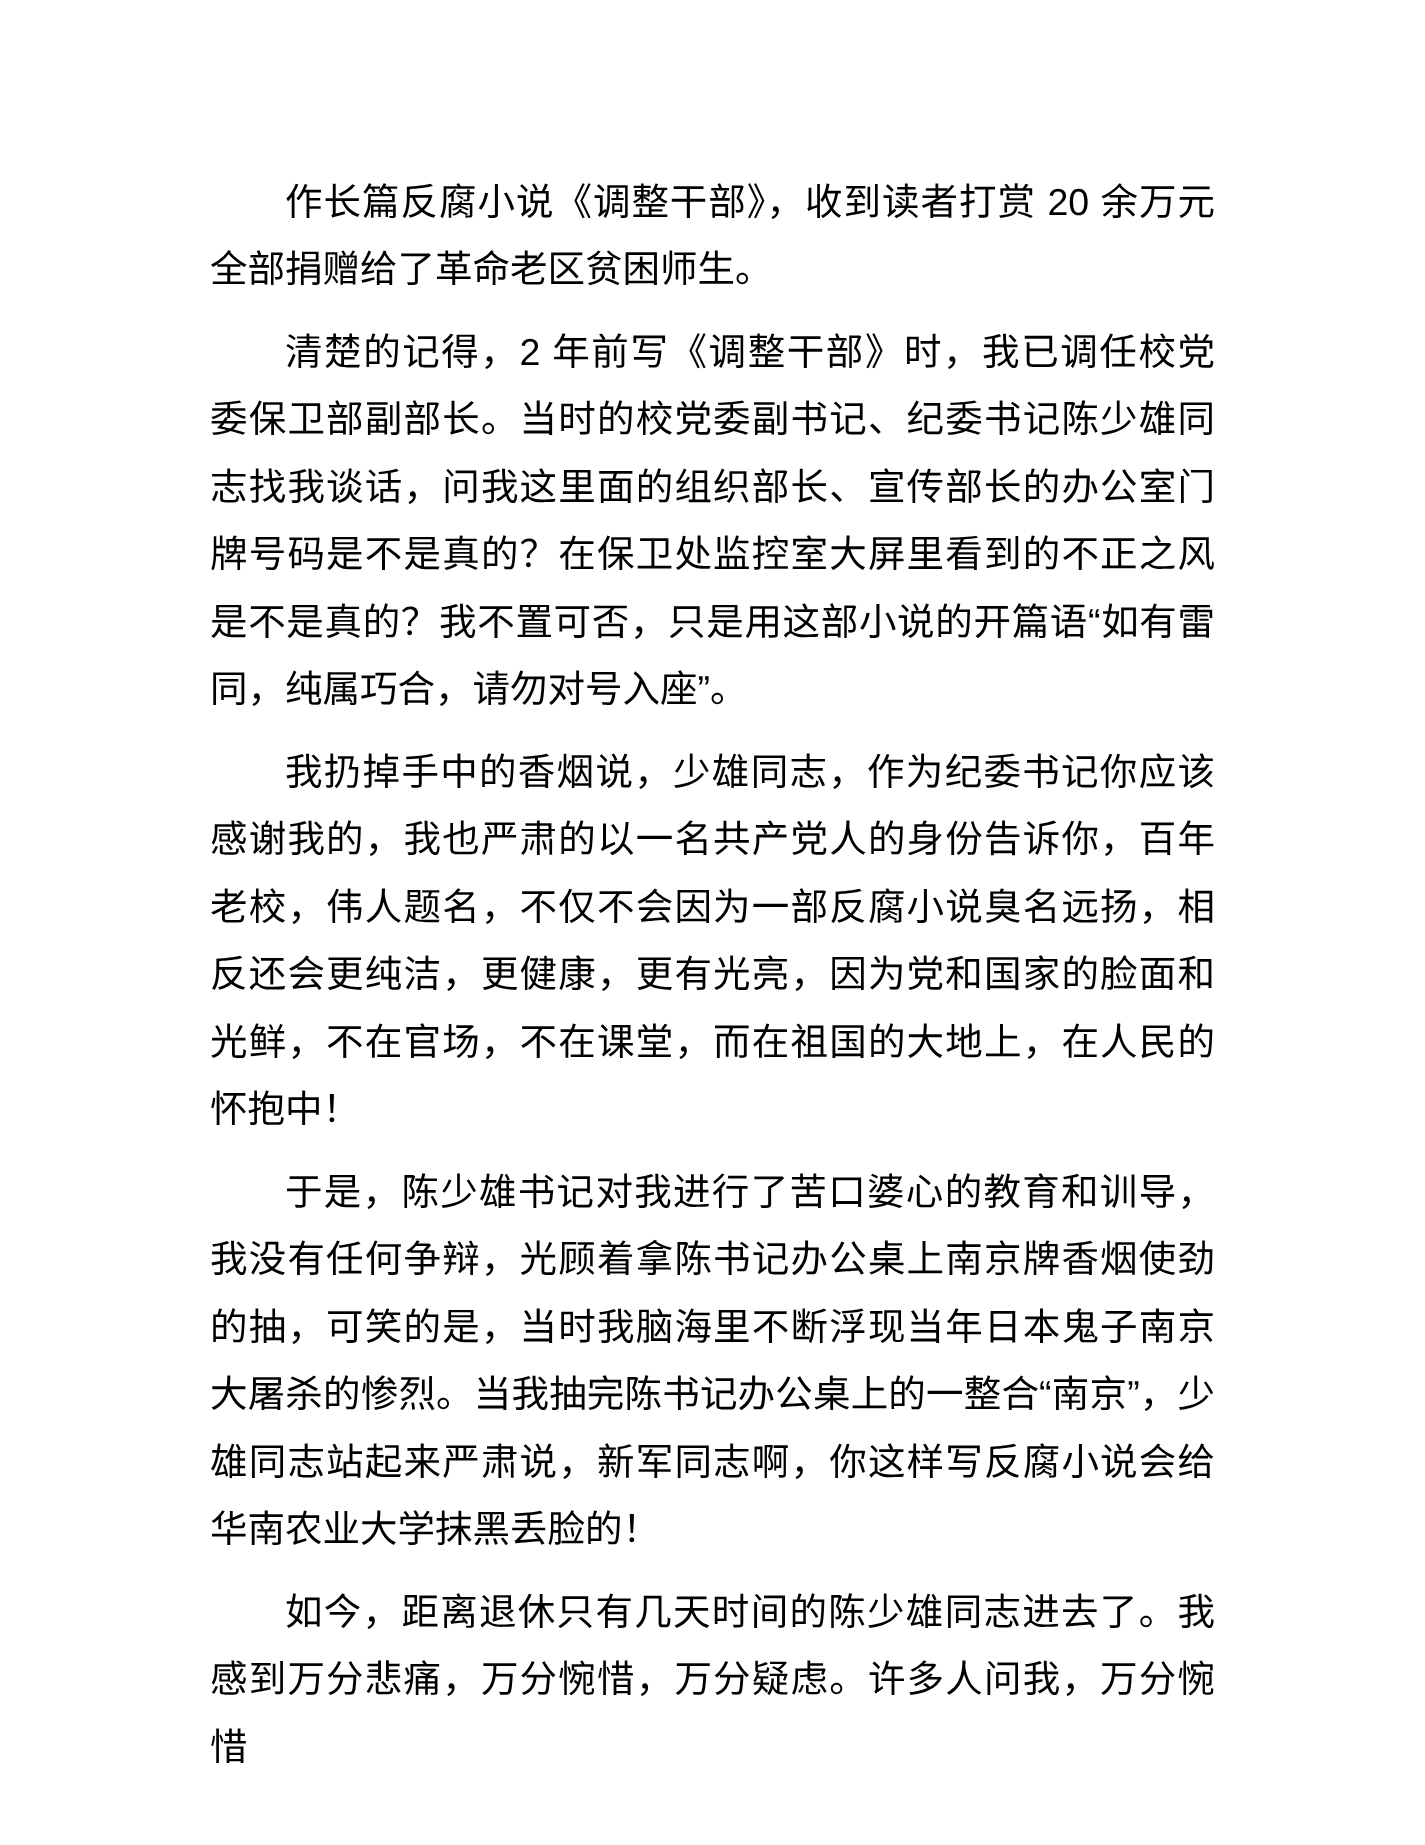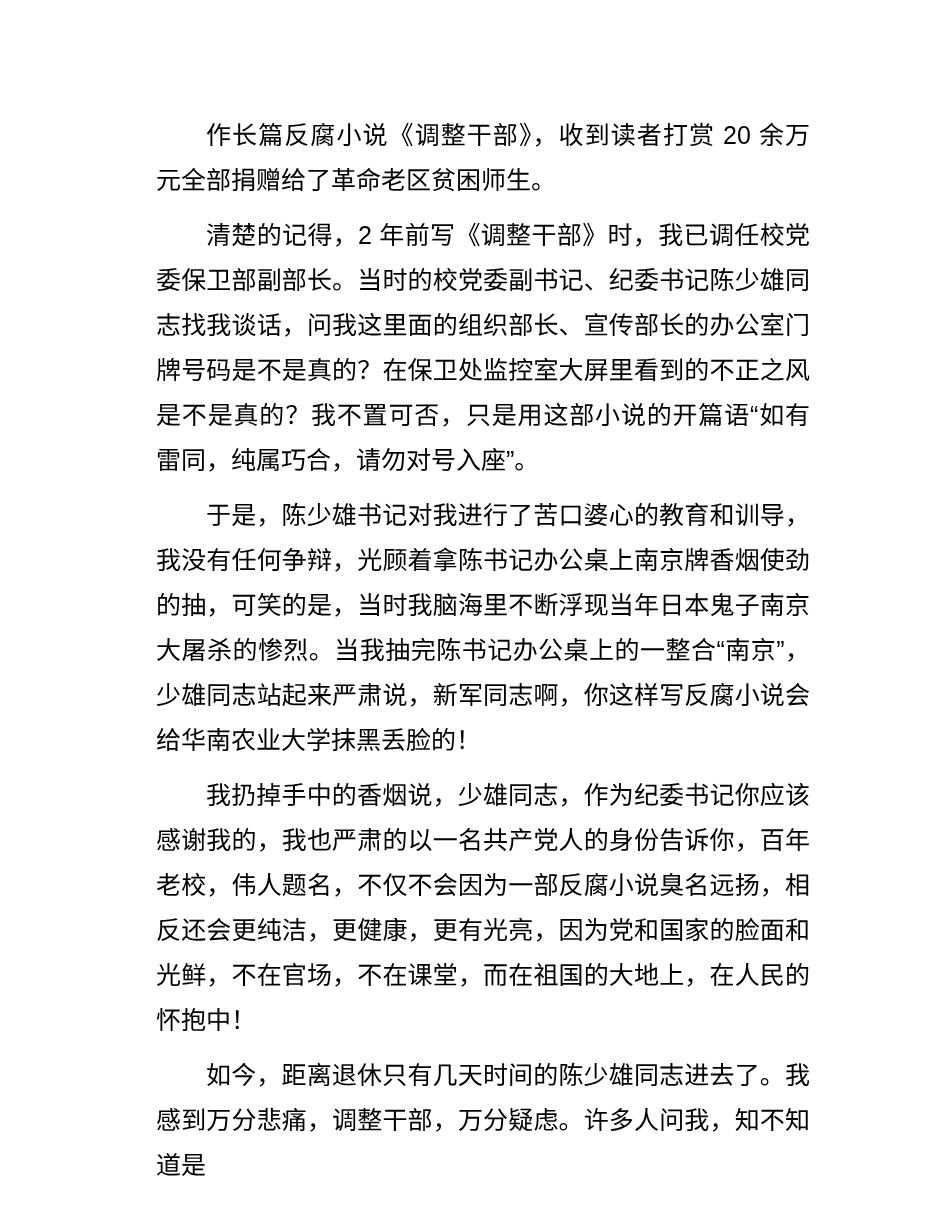--- a/index.html
+++ b/index.html
@@ -14,33 +14,33 @@
     font-family: "Liberation Sans", "DejaVu Sans", sans-serif;
   }
   .page {
     box-sizing: border-box;
     width: 950px;
     height: 1230px;
     background: #ffffff;
     padding: 113px 140px 0 140px;
   }
   .page p {
-    margin: 0 0 10px 16px;
+    margin: 0 0 10px 0;
     font-size: 25px;
     line-height: 45px;
     color: #000000;
     text-indent: 2em;
     text-align: justify;
     text-justify: inter-character;
     letter-spacing: 0;
     word-break: break-all;
   }
 </style>
 </head>
 <body>
 
 <div class="page">
   <p>作长篇反腐小说《调整干部》，收到读者打赏 20 余万元全部捐赠给了革命老区贫困师生。</p>
   <p>清楚的记得，2 年前写《调整干部》时，我已调任校党委保卫部副部长。当时的校党委副书记、纪委书记陈少雄同志找我谈话，问我这里面的组织部长、宣传部长的办公室门牌号码是不是真的？在保卫处监控室大屏里看到的不正之风是不是真的？我不置可否，只是用这部小说的开篇语“如有雷同，纯属巧合，请勿对号入座”。</p>
+  <p>我扔掉手中的香烟说，少雄同志，作为纪委书记你应该感谢我的，我也严肃的以一名共产党人的身份告诉你，百年老校，伟人题名，不仅不会因为一部反腐小说臭名远扬，相反还会更纯洁，更健康，更有光亮，因为党和国家的脸面和光鲜，不在官场，不在课堂，而在祖国的大地上，在人民的怀抱中！</p>
   <p>于是，陈少雄书记对我进行了苦口婆心的教育和训导，我没有任何争辩，光顾着拿陈书记办公桌上南京牌香烟使劲的抽，可笑的是，当时我脑海里不断浮现当年日本鬼子南京大屠杀的惨烈。当我抽完陈书记办公桌上的一整合“南京”，少雄同志站起来严肃说，新军同志啊，你这样写反腐小说会给华南农业大学抹黑丢脸的！</p>
-  <p>我扔掉手中的香烟说，少雄同志，作为纪委书记你应该感谢我的，我也严肃的以一名共产党人的身份告诉你，百年老校，伟人题名，不仅不会因为一部反腐小说臭名远扬，相反还会更纯洁，更健康，更有光亮，因为党和国家的脸面和光鲜，不在官场，不在课堂，而在祖国的大地上，在人民的怀抱中！</p>
-  <p>如今，距离退休只有几天时间的陈少雄同志进去了。我感到万分悲痛，调整干部，万分疑虑。许多人问我，知不知道是</p>
+  <p>如今，距离退休只有几天时间的陈少雄同志进去了。我感到万分悲痛，万分惋惜，万分疑虑。许多人问我，万分惋惜</p>
 </div>
 
 </body></html>

